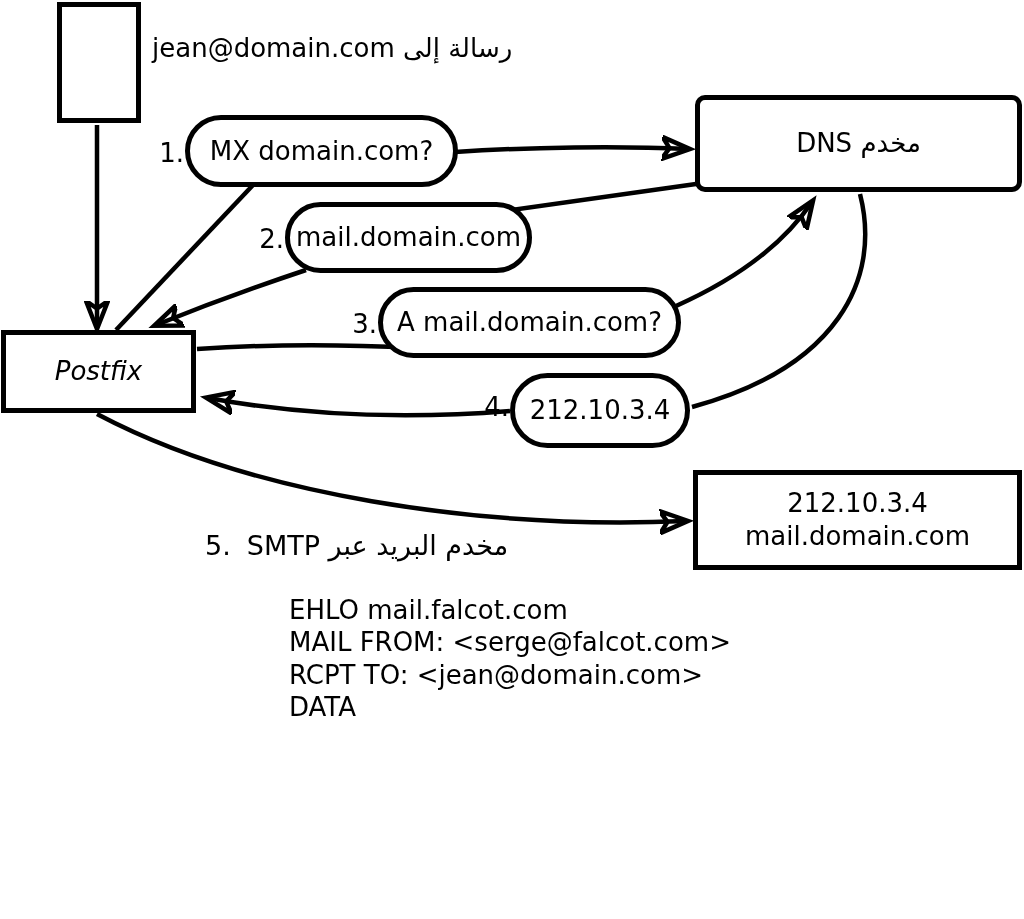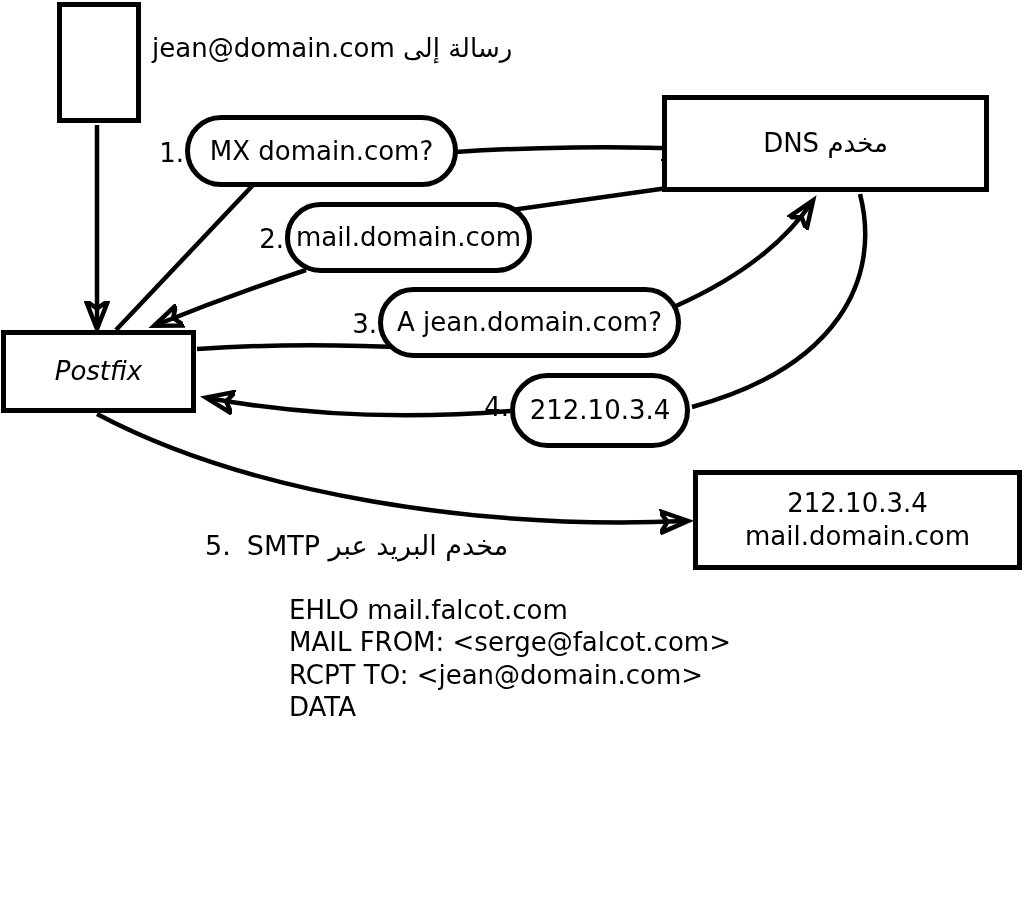--- a/index.html
+++ b/index.html
@@ -42,42 +42,42 @@
   </svg>
 
   <div class="title" dir="rtl">رسالة إلى jean@domain.com</div>
 
   <div class="node" style="left:57px;top:2px;width:84px;height:121px;"></div>
 
   <div class="node" style="left:1px;top:330px;width:195px;height:83px;font-style:italic;">
     <span>Postfix</span>
   </div>
 
-  <div class="node" style="left:662px;top:95px;width:327px;height:97px;" dir="rtl">
+  <div class="node" style="left:695px;top:95px;width:327px;height:97px;border-radius:10px;" dir="rtl">
     <span>مخدم DNS</span>
   </div>
 
   <div class="node" style="left:693px;top:470px;width:329px;height:100px;flex-direction:column;">
     <span>212.10.3.4</span>
     <span>mail.domain.com</span>
   </div>
 
   <span class="num" style="left:142px;top:138px;">1.</span>
   <div class="node pill" style="left:185px;top:115px;width:273px;height:72px;">
     <span>MX domain.com?</span>
   </div>
 
   <span class="num" style="left:242px;top:224px;">2.</span>
   <div class="node pill" style="left:285px;top:202px;width:247px;height:71px;">
     <span>mail.domain.com</span>
   </div>
 
   <span class="num" style="left:335px;top:309px;">3.</span>
   <div class="node pill" style="left:378px;top:287px;width:303px;height:71px;">
-    <span>A jean.domain.com?</span>
+    <span>A mail.domain.com?</span>
   </div>
 
   <span class="num" style="left:467px;top:392px;">4.</span>
   <div class="node pill" style="left:510px;top:373px;width:180px;height:75px;">
     <span>212.10.3.4</span>
   </div>
 
   <div class="step5">
     <span>5.</span>
     <span dir="rtl">مخدم البريد عبر SMTP</span>

